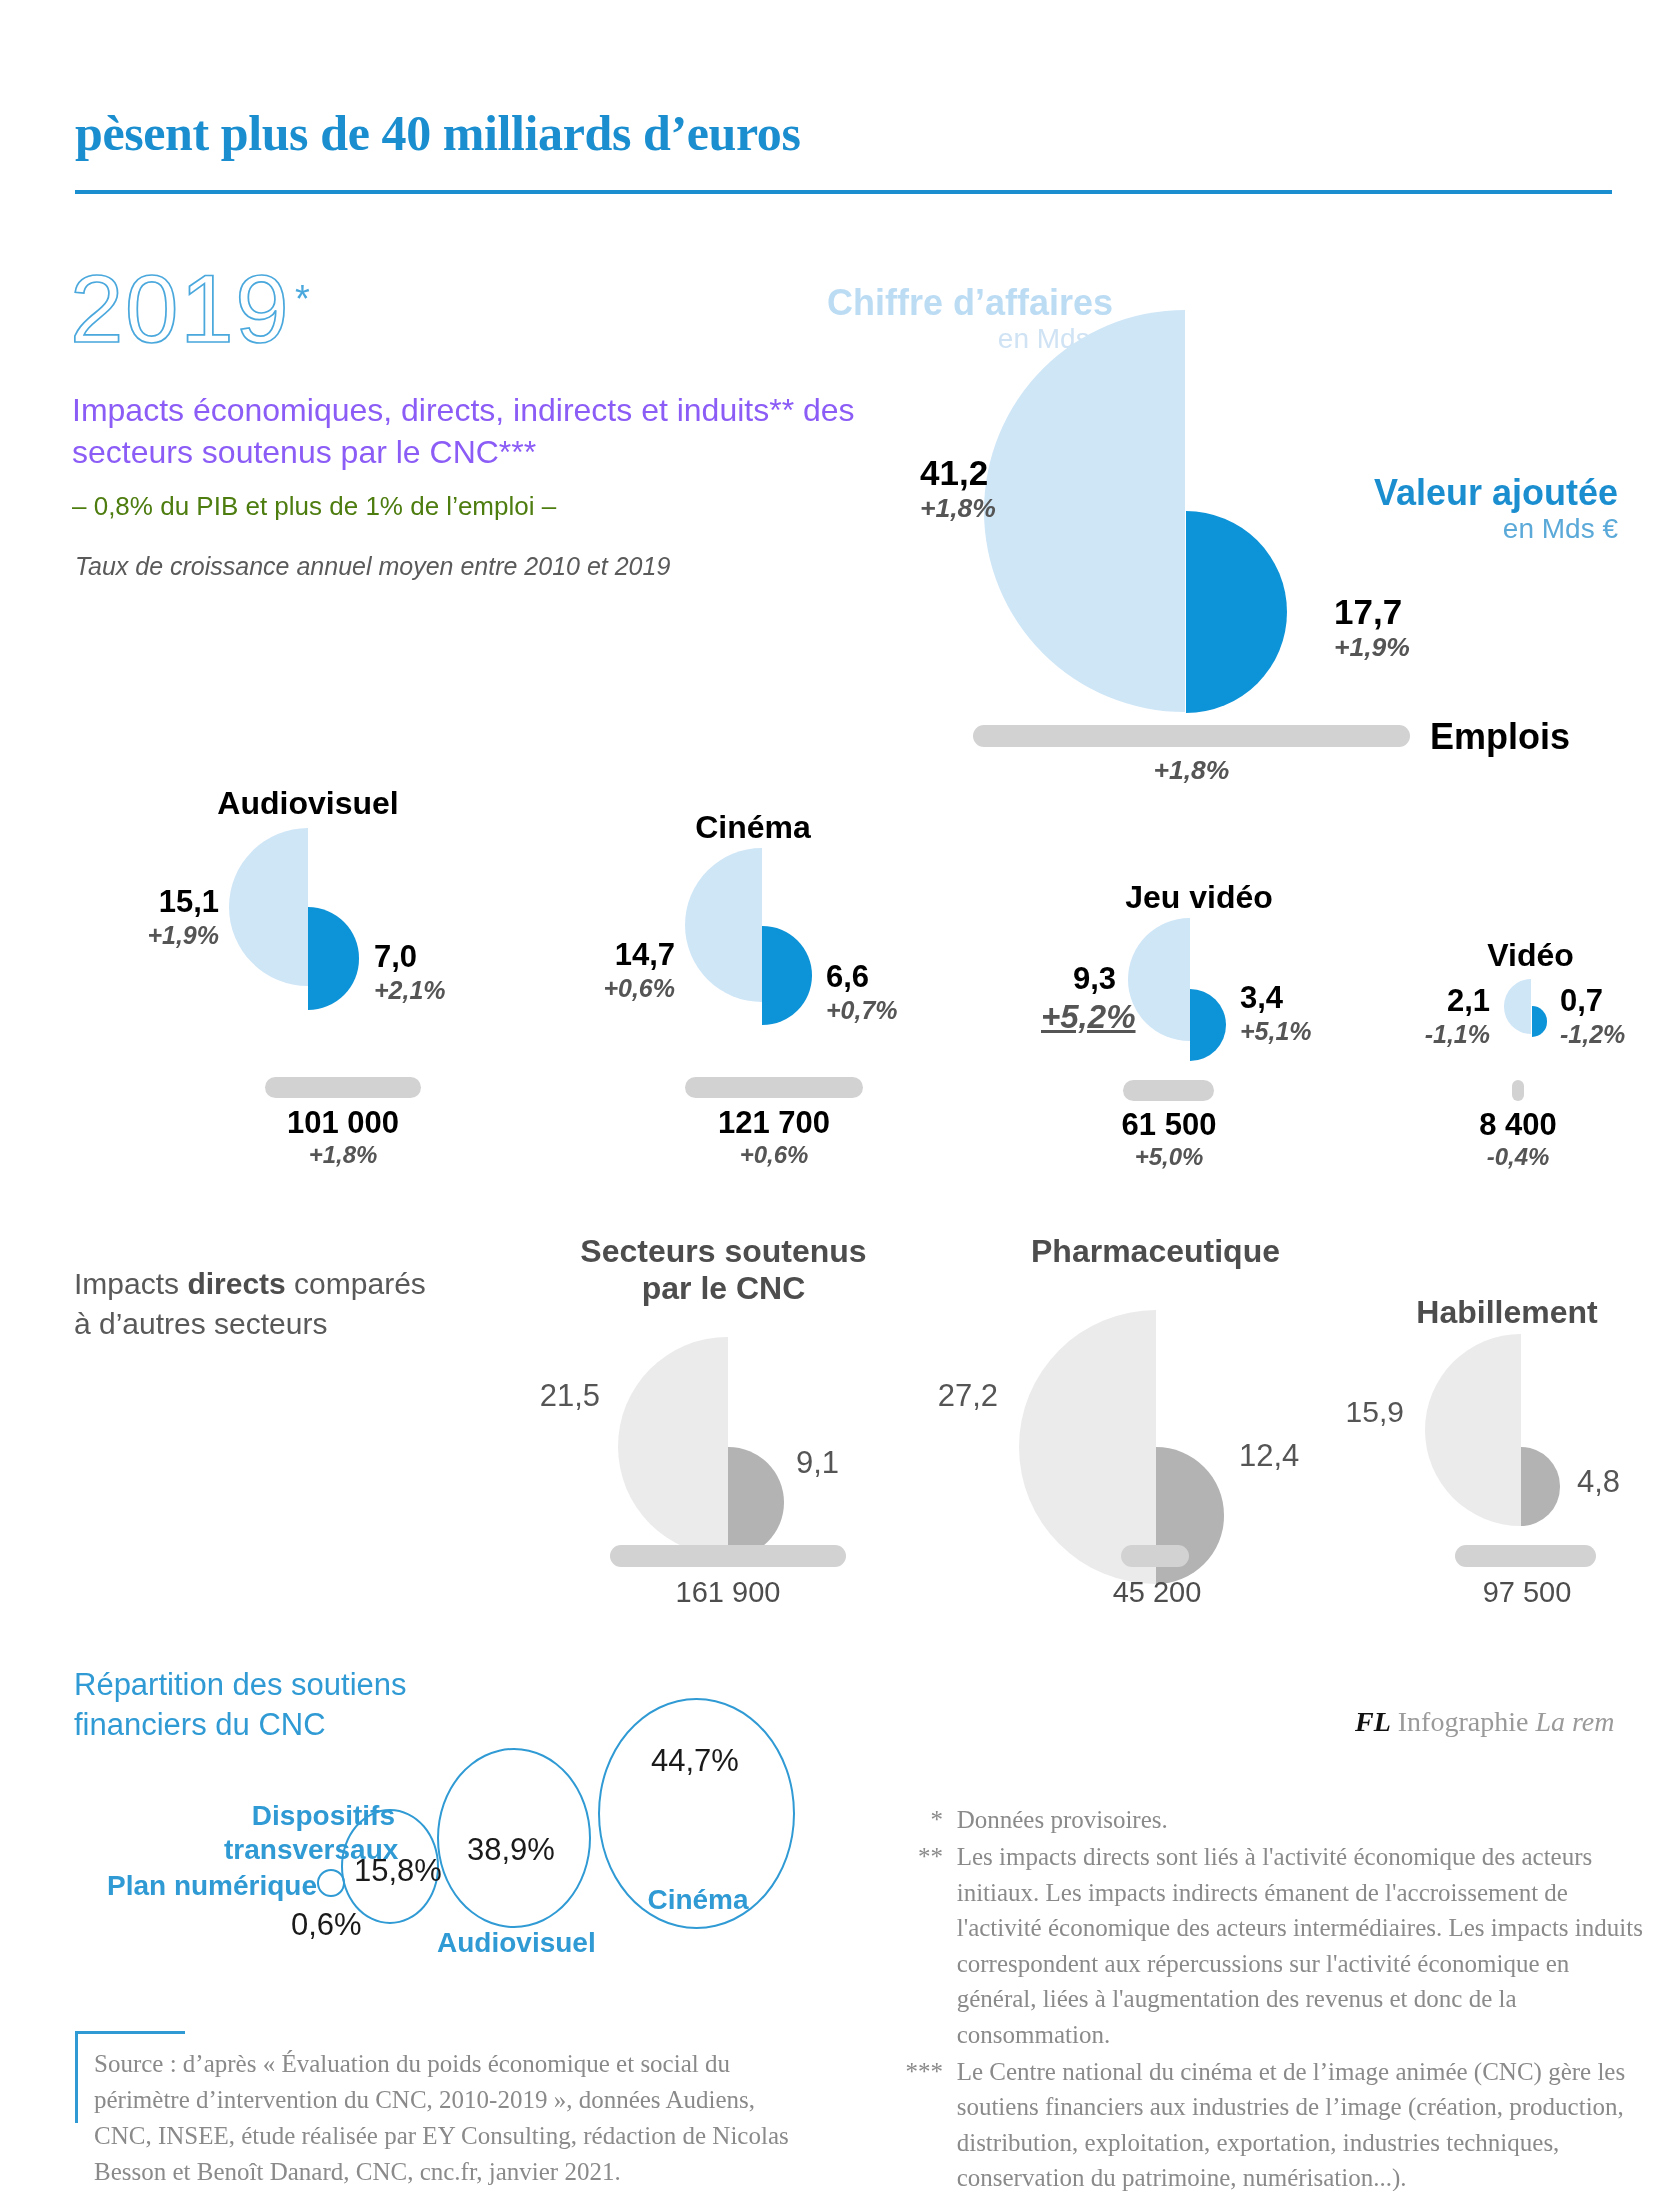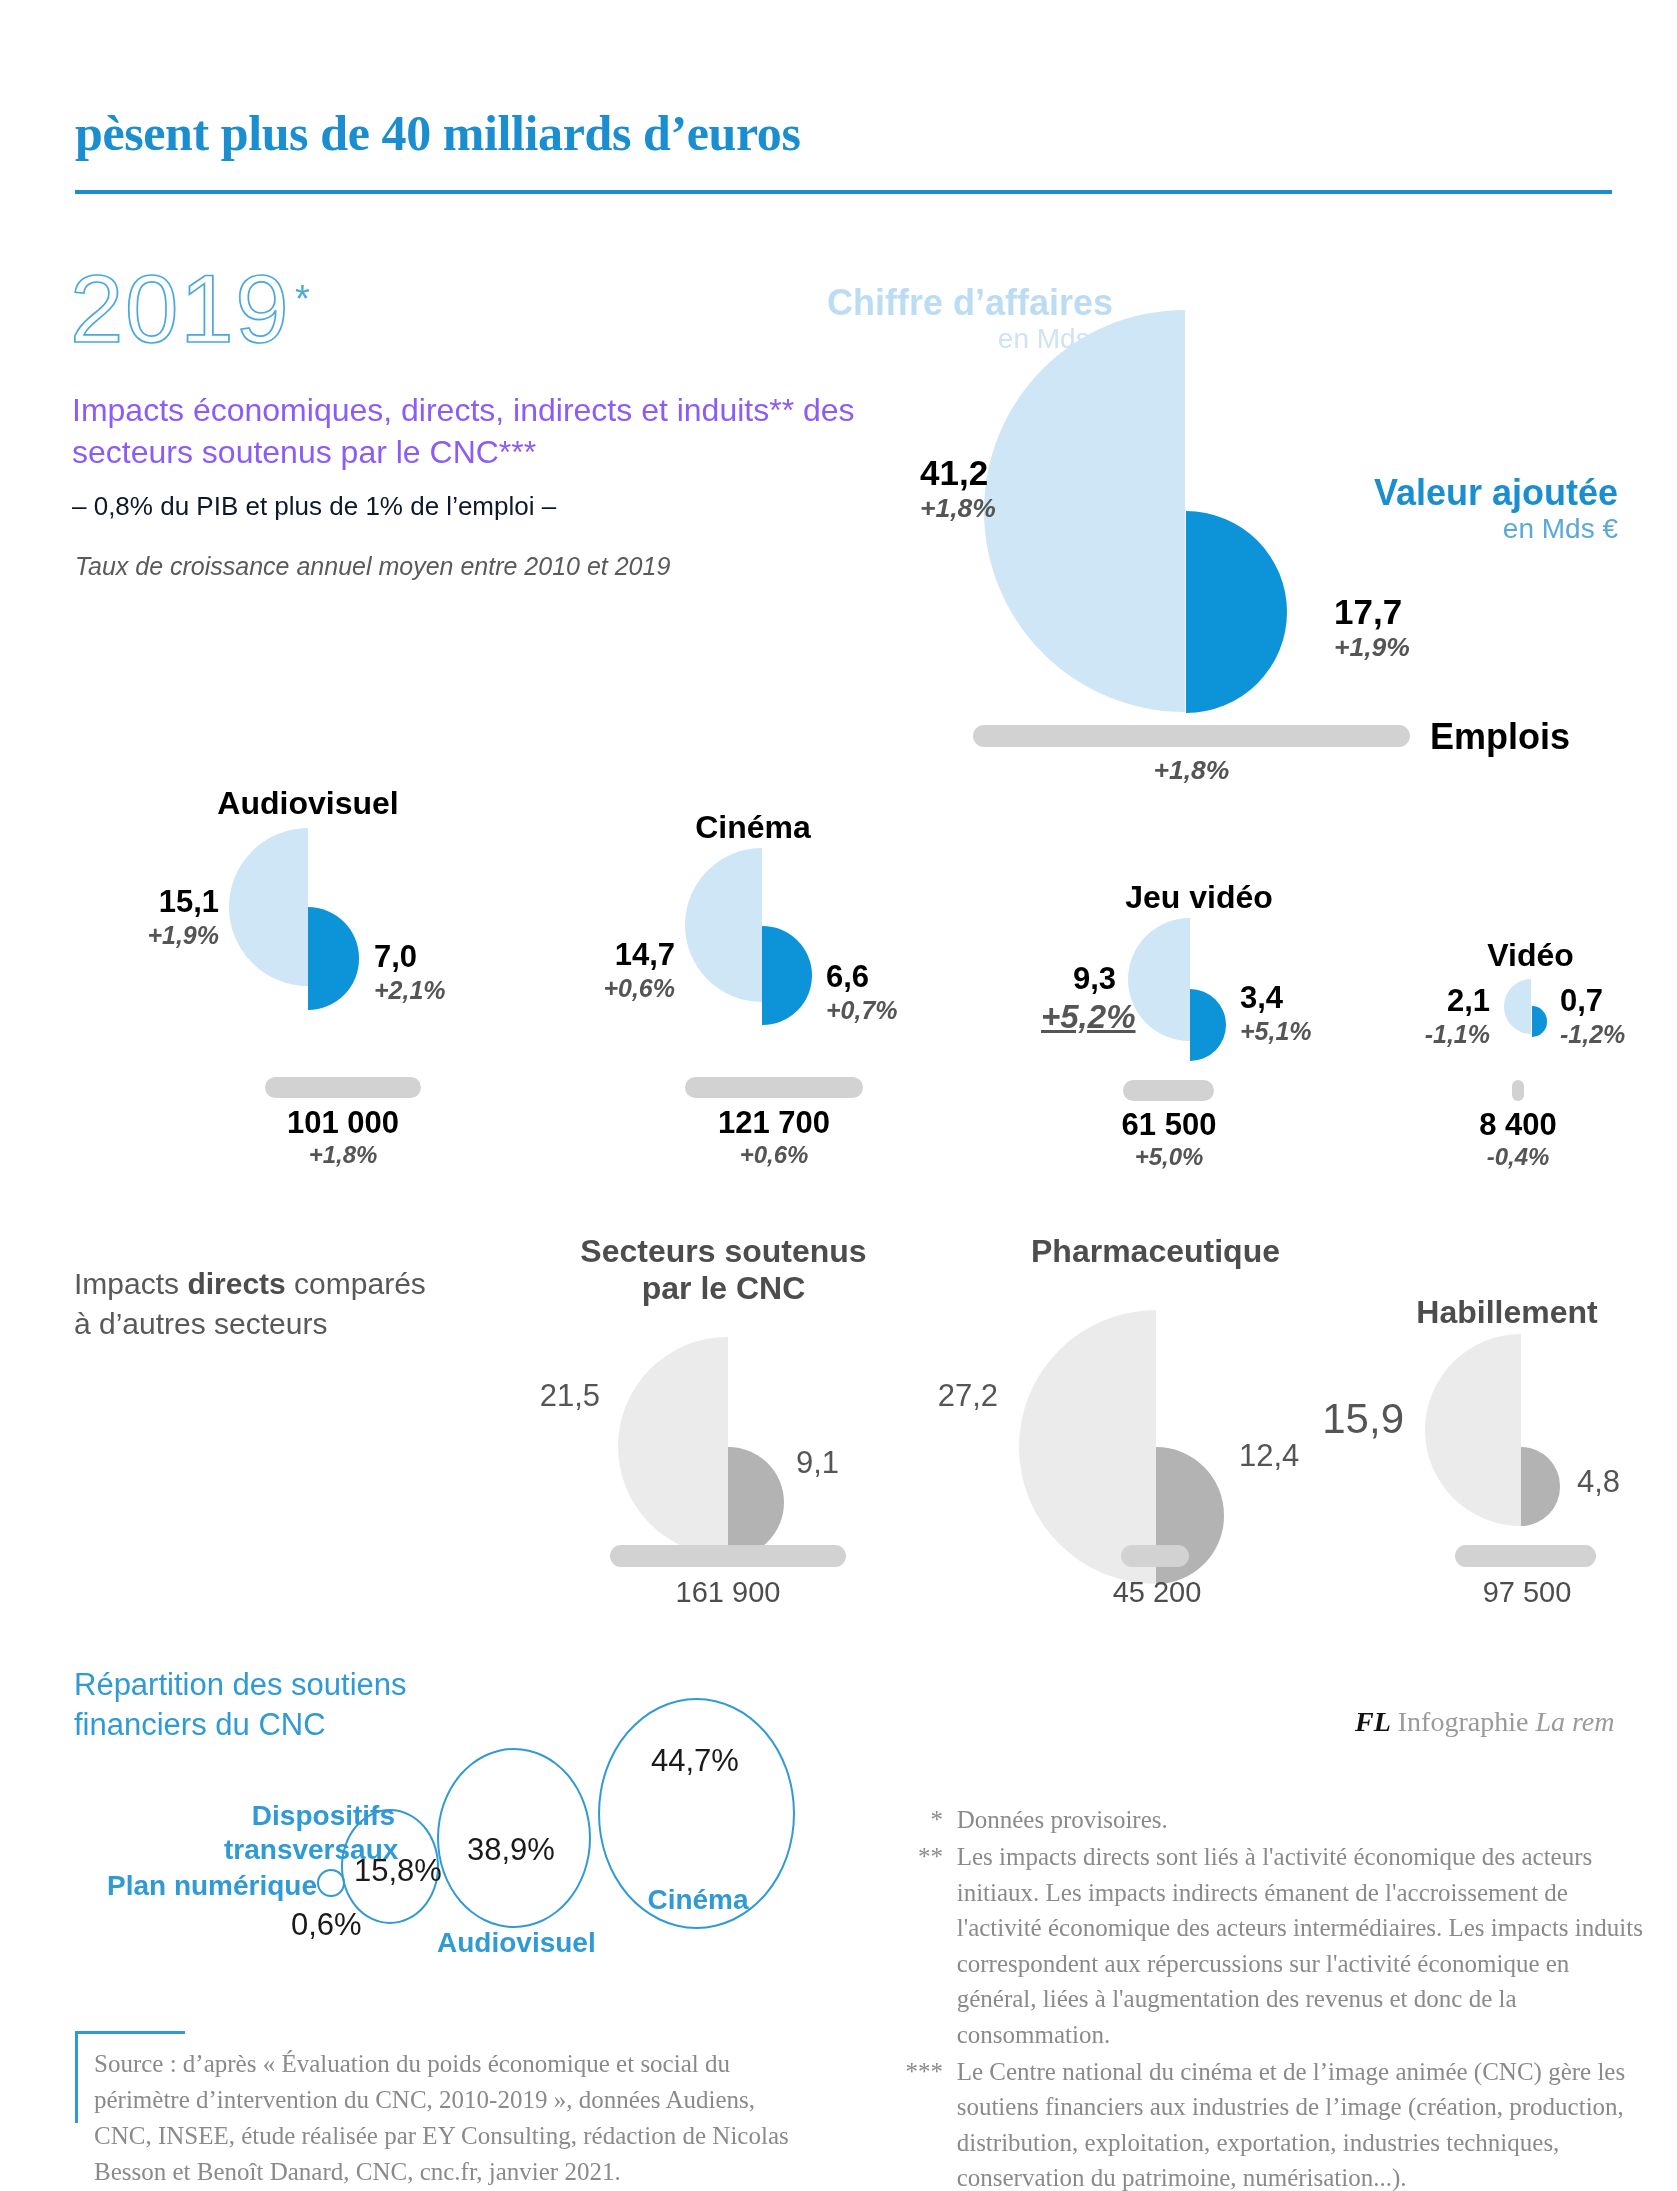--- a/index.html
+++ b/index.html
@@ -30,21 +30,21 @@
   }
   #year-star{
     left:295px;top:278px;font-size:38px;color:#4aa8dd;
   }
   #intro-main{
     left:72px;top:390px;width:805px;
     font-size:32px;line-height:1.30;color:#8b5cf6;font-weight:300;
   }
   #intro-sub{
     left:72px;top:490px;width:805px;
-    font-size:26px;line-height:1.30;color:#0f172a;font-weight:300;
+    font-size:26px;line-height:1.30;color:#4d7c0f;font-weight:300;
   }
   #intro-note{
     left:75px;top:552px;width:805px;
     font-size:25px;font-style:italic;color:#5a5a5a;font-weight:300;
   }
 
   
   .figure{position:absolute;}
   .fig-title{
     position:absolute;text-align:center;font-weight:bold;
@@ -277,21 +277,21 @@
   <div class="bar abs" style="left:1121px;top:1545px;width:68px;height:22px;"></div>
   <div class="bar-lab plain abs" style="left:1038px;top:1575px;width:238px;">
     <span class="big">45 200</span>
   </div>
 </div>
 
 <div class="figure">
   <div class="fig-title abs" style="left:1340px;top:1294px;width:334px;font-size:32px;color:#4d4d4d;">Habillement</div>
   <div class="half-left gray abs" style="left:1425px;top:1334px;width:96px;height:192px;border-radius:96px 0 0 96px;"></div>
   <div class="half-right gray abs" style="left:1521px;top:1447px;width:39px;height:79px;border-radius:0 39px 39px 0;"></div>
-  <div class="lab plain abs" style="left:1318px;top:1394px;text-align:right;width:86px;font-size:42px;">
+  <div class="lab plain abs" style="left:1318px;top:1394px;text-align:right;width:86px;font-size:30px;">
     <span class="big">15,9</span>
   </div>
   <div class="lab plain abs" style="left:1577px;top:1464px;font-size:31px;">
     <span class="big">4,8</span>
   </div>
   <div class="bar abs" style="left:1455px;top:1545px;width:141px;height:22px;"></div>
   <div class="bar-lab plain abs" style="left:1408px;top:1575px;width:238px;">
     <span class="big">97 500</span>
   </div>
 </div>

